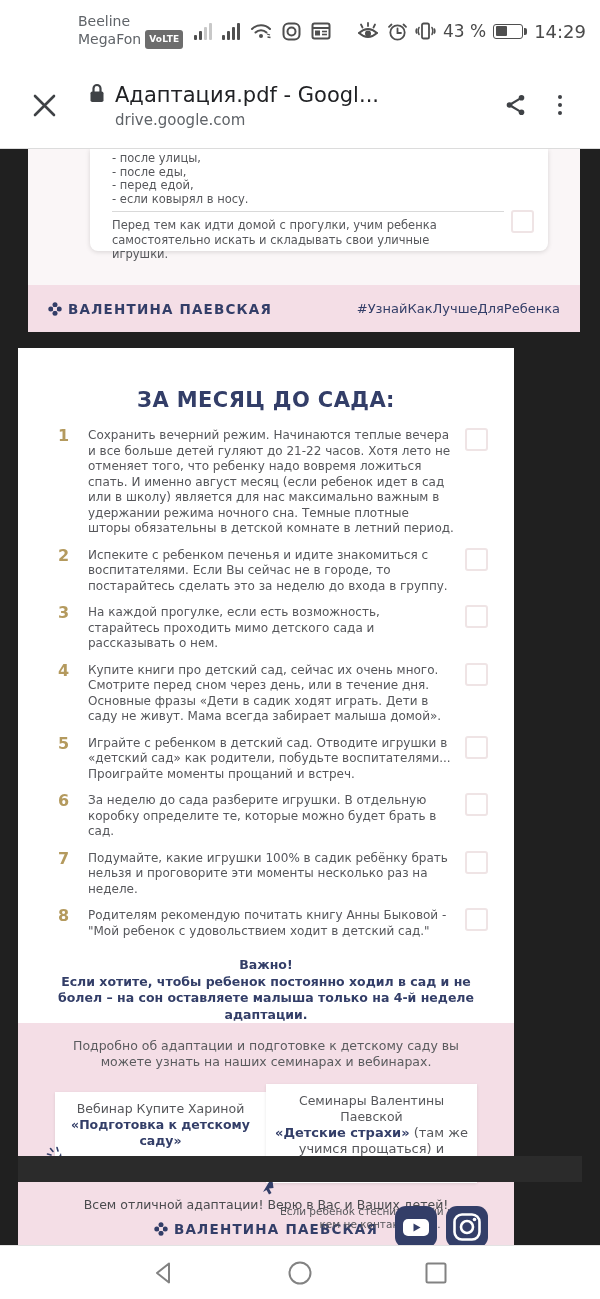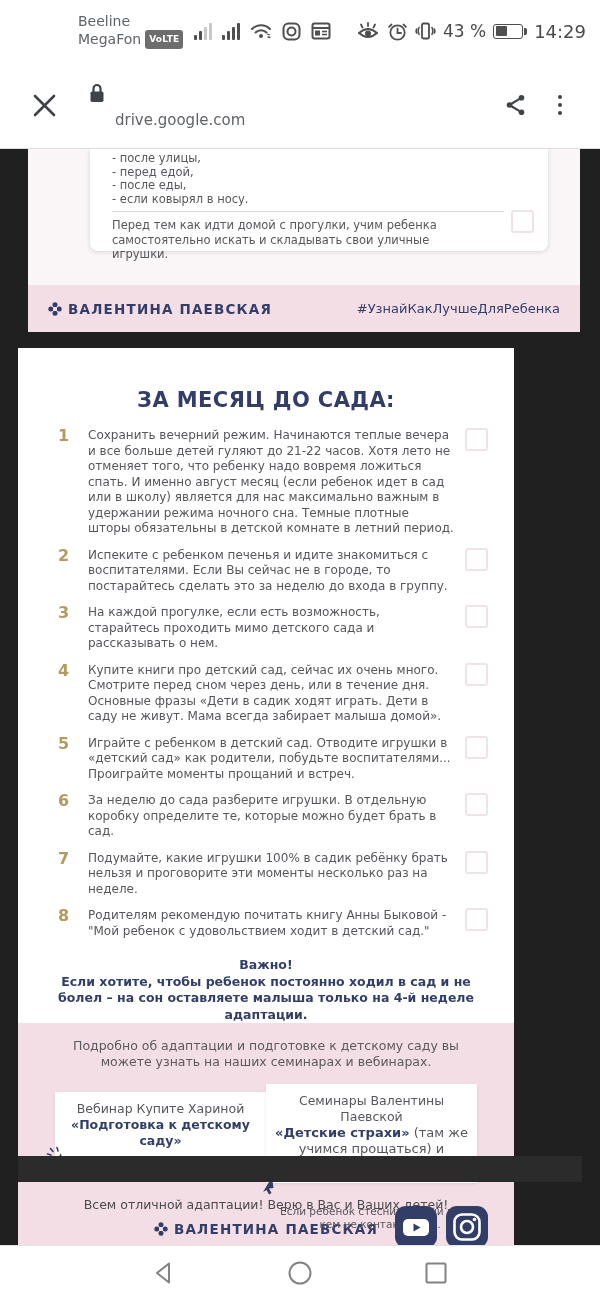--- a/index.html
+++ b/index.html
@@ -176,20 +176,21 @@
         </svg>
     </div>
     <div class="title-block">
       <div class="title-row">
         <span>
           <svg width="18" height="22" viewBox="0 0 18 22">
               <path d="M5.5 10 V6.5 a3.5 3.5 0 0 1 7 0 V10" fill="none" stroke="#3f4246" stroke-width="2.2"></path>
               <rect x="2.5" y="9.5" width="13" height="10.5" rx="1.8" fill="#3f4246"></rect>
             </svg>
         </span>
+        <span class="page-title">Адаптация.pdf - Googl...</span>
       </div>
       <div class="page-url">drive.google.com</div>
     </div>
     <div class="hdr-btn">
       <svg width="24" height="24" viewBox="0 0 24 24" fill="#3f4246">
           <circle cx="5.5" cy="12" r="2.8"></circle>
           <circle cx="17.5" cy="4.8" r="2.8"></circle>
           <circle cx="17.5" cy="19.2" r="2.8"></circle>
           <path d="M7.5 10.7 L15.6 5.9 M7.5 13.3 L15.6 18.1" stroke="#3f4246" stroke-width="2.2" fill="none"></path>
         </svg>
@@ -201,22 +202,22 @@
           <i></i>
         </span>
     </div>
   </div>
 
   <div class="content">
 
     <div class="page1">
       <div class="page1-card">
         <div class="bullet-line">- после улицы,</div>
+        <div class="bullet-line">- после еды,</div>
         <div class="bullet-line">- перед едой,</div>
-        <div class="bullet-line">- после еды,</div>
         <div class="bullet-line">- если ковырял в носу.</div>
         <hr class="page1-hr">
         <div class="page1-para">Перед тем как идти домой с прогулки, учим ребенка самостоятельно искать и складывать свои уличные игрушки.</div>
         <div class="checkbox page1-check"></div>
       </div>
       <div class="pink-band">
         <div class="brand">
           <svg width="14" height="14" viewBox="0 0 14 14" fill="#333e68">
               <circle cx="7" cy="2.8" r="2.5"></circle>
               <circle cx="7" cy="11.2" r="2.5"></circle>

